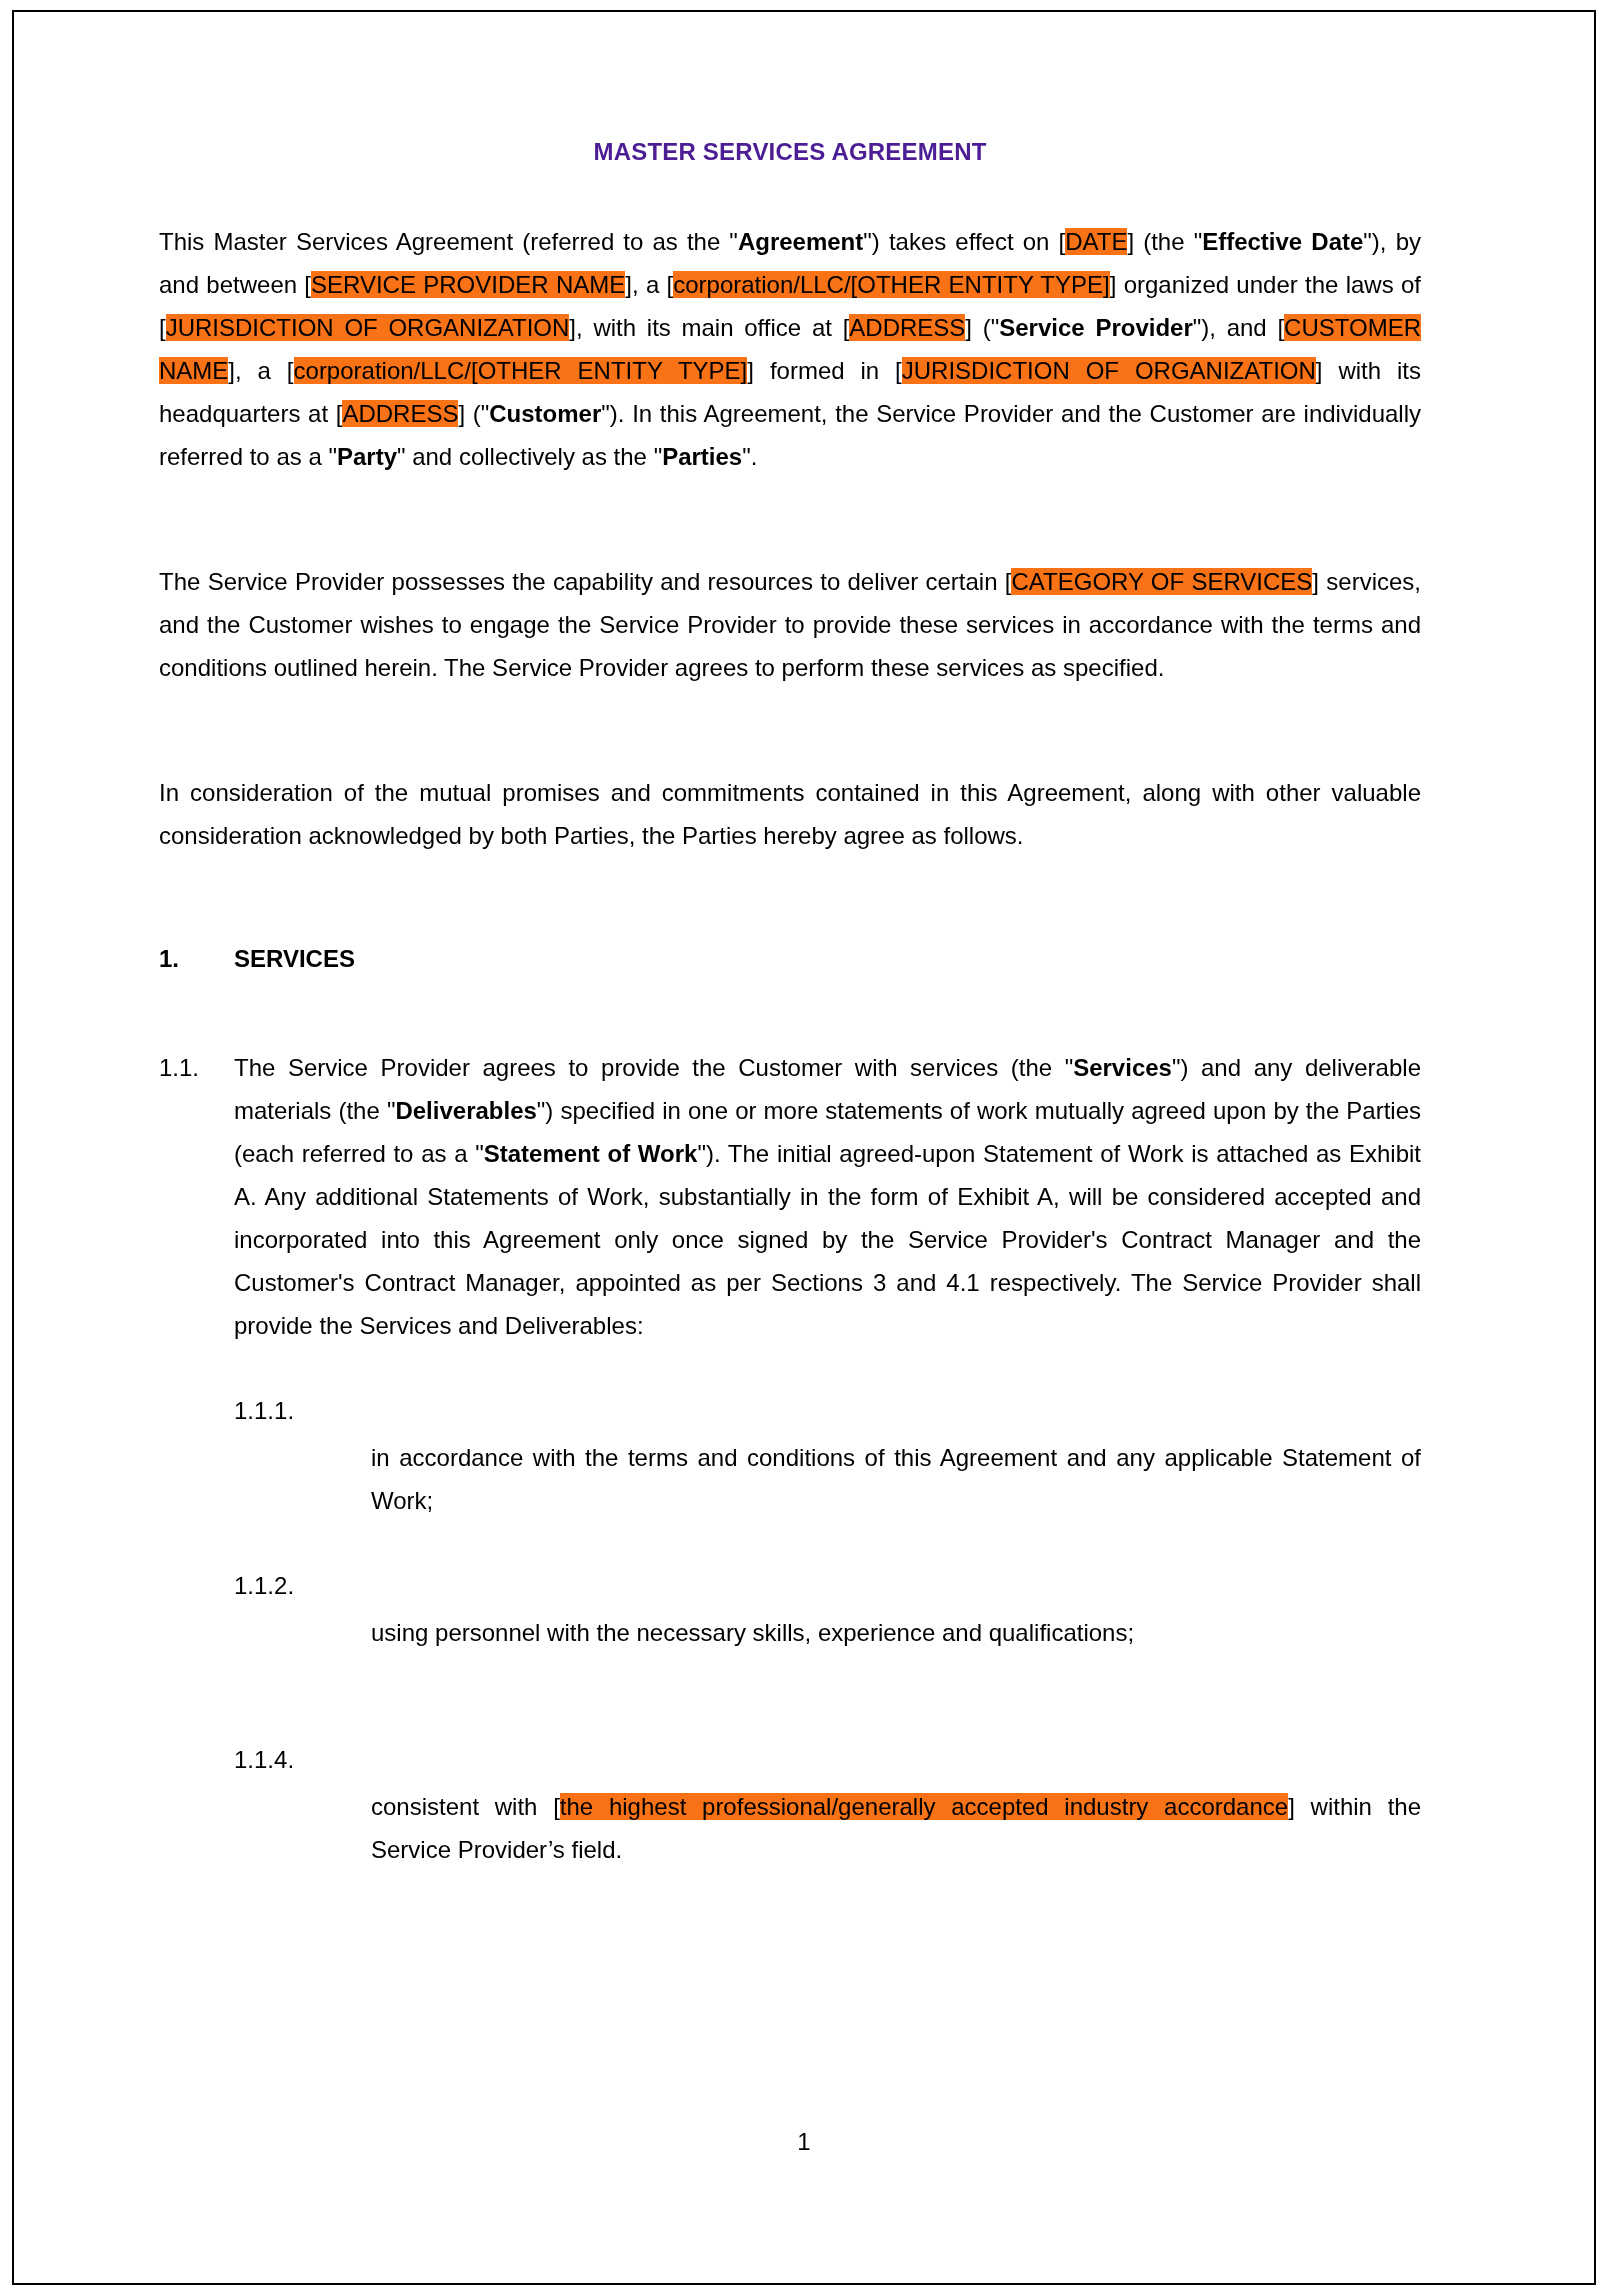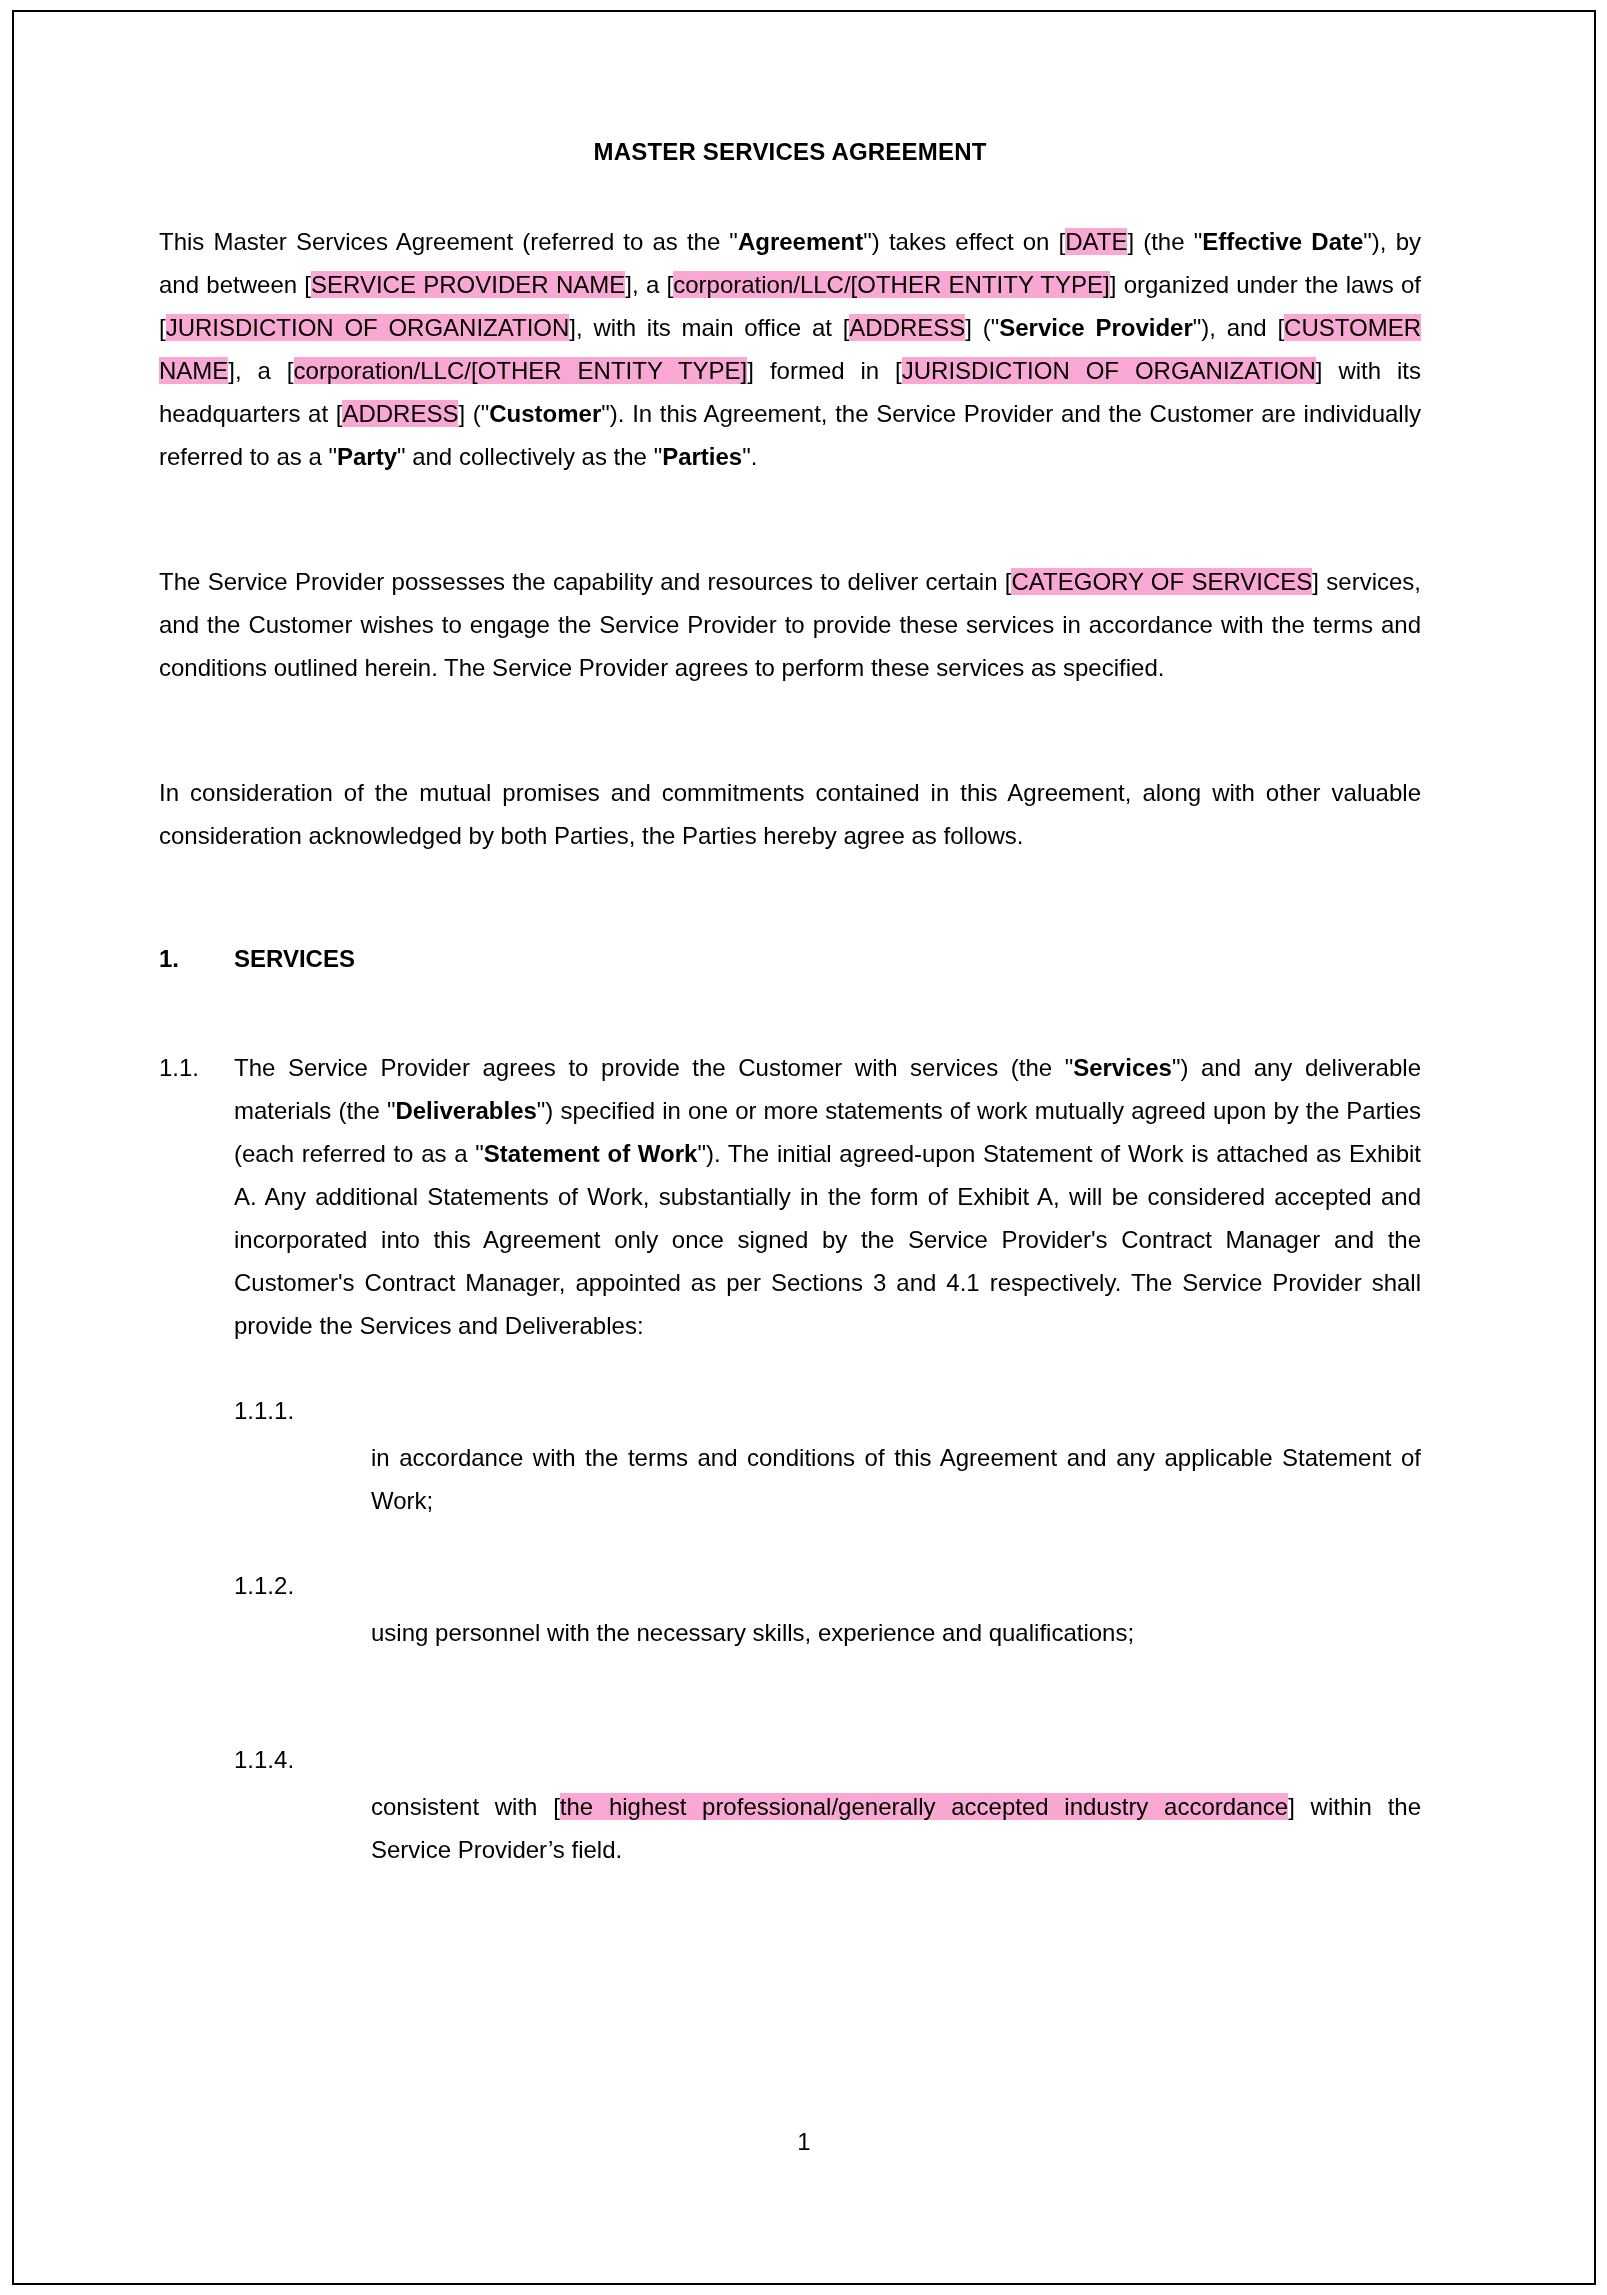--- a/index.html
+++ b/index.html
@@ -32,36 +32,36 @@
     left: 159px;
     top: 138px;
     width: 1262px;
   }
   .doc-title {
     text-align: center;
     font-weight: bold;
     font-size: 24px;
     letter-spacing: 0.2px;
     margin: 0 0 0 0;
-    color: #000000;
+    color: #4c1d95;
   }
   .para {
     font-size: 24px;
     line-height: 43px;
     color: #000;
     text-align: justify;
     margin: 0;
     hyphens: none;
   }
   .gap-after-title { height: 54px; }
   .gap-lg { height: 82px; }
   .gap-md { height: 80px; }
   .gap-sm { height: 42px; }
   .hl {
-    background: #f9a8d4;
+    background: #f97316;
   }
   b, .b { font-weight: bold; }
 
   
   .section-head {
     display: flex;
     font-size: 24px;
     line-height: 43px;
     font-weight: bold;
     color: #000;

